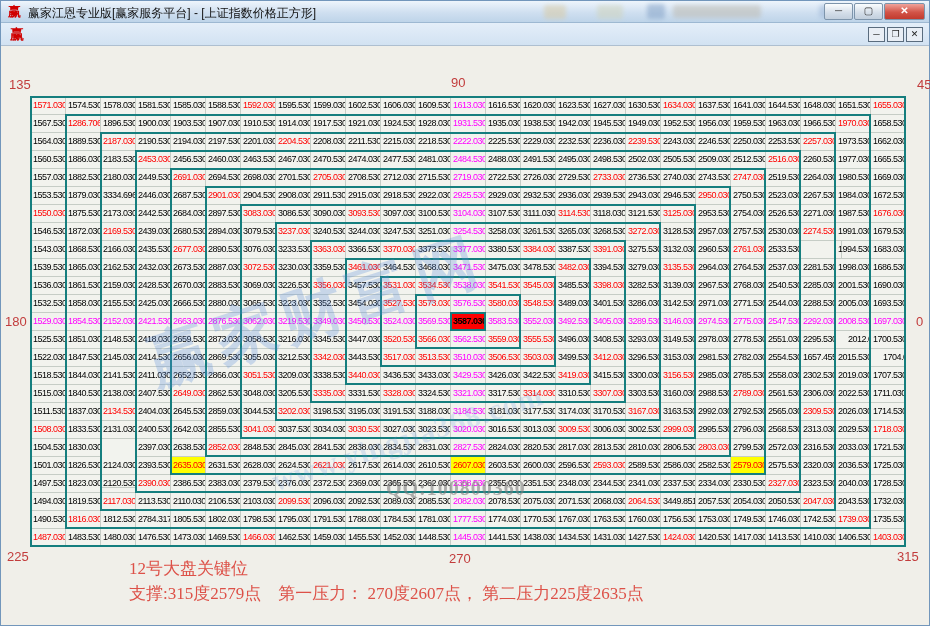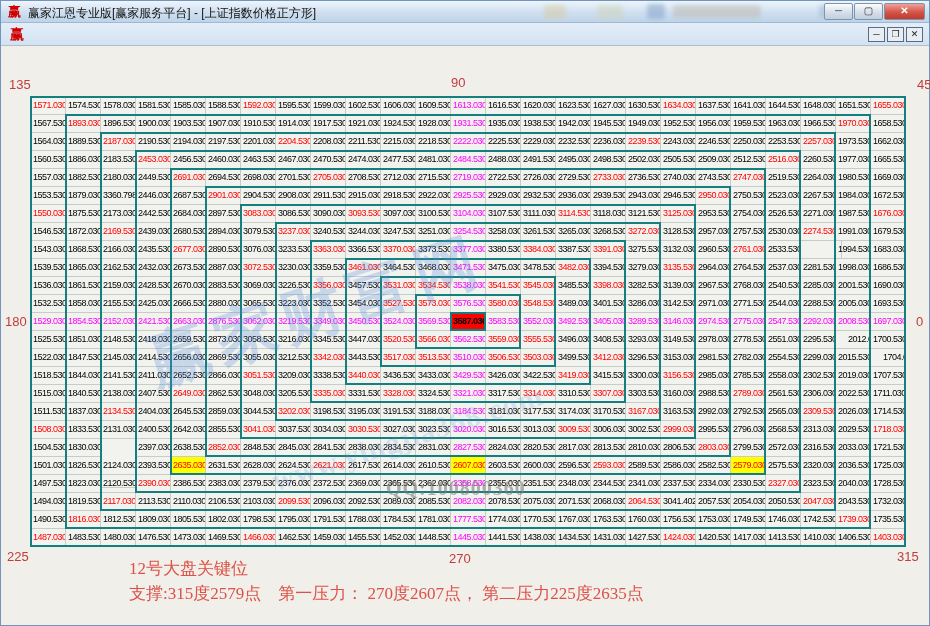--- a/index.html
+++ b/index.html
@@ -130,21 +130,21 @@
         <div class="cell" style="color: rgb(0, 0, 0);">1627.030</div>
         <div class="cell" style="color: rgb(0, 0, 0);">1630.530</div>
         <div class="cell" style="color: rgb(255, 0, 0);">1634.030</div>
         <div class="cell" style="color: rgb(0, 0, 0);">1637.530</div>
         <div class="cell" style="color: rgb(0, 0, 0);">1641.030</div>
         <div class="cell" style="color: rgb(0, 0, 0);">1644.530</div>
         <div class="cell" style="color: rgb(0, 0, 0);">1648.030</div>
         <div class="cell" style="color: rgb(0, 0, 0);">1651.530</div>
         <div class="cell" style="color: rgb(255, 0, 0);">1655.030</div>
         <div class="cell" style="color: rgb(0, 0, 0);">1567.530</div>
-        <div class="cell" style="color: rgb(255, 0, 0);">1893.030</div>
+        <div class="cell" style="color: rgb(255, 0, 0);">1286.706</div>
         <div class="cell" style="color: rgb(0, 0, 0);">1896.530</div>
         <div class="cell" style="color: rgb(0, 0, 0);">1900.030</div>
         <div class="cell" style="color: rgb(0, 0, 0);">1903.530</div>
         <div class="cell" style="color: rgb(0, 0, 0);">1907.030</div>
         <div class="cell" style="color: rgb(0, 0, 0);">1910.530</div>
         <div class="cell" style="color: rgb(0, 0, 0);">1914.030</div>
         <div class="cell" style="color: rgb(0, 0, 0);">1917.530</div>
         <div class="cell" style="color: rgb(0, 0, 0);">1921.030</div>
         <div class="cell" style="color: rgb(0, 0, 0);">1924.530</div>
         <div class="cell" style="color: rgb(0, 0, 0);">1928.030</div>
@@ -231,21 +231,21 @@
         <div class="cell" style="color: rgb(0, 0, 0);">2736.530</div>
         <div class="cell" style="color: rgb(0, 0, 0);">2740.030</div>
         <div class="cell" style="color: rgb(0, 0, 0);">2743.530</div>
         <div class="cell" style="color: rgb(255, 0, 0);">2747.030</div>
         <div class="cell" style="color: rgb(0, 0, 0);">2519.530</div>
         <div class="cell" style="color: rgb(0, 0, 0);">2264.030</div>
         <div class="cell" style="color: rgb(0, 0, 0);">1980.530</div>
         <div class="cell" style="color: rgb(0, 0, 0);">1669.030</div>
         <div class="cell" style="color: rgb(0, 0, 0);">1553.530</div>
         <div class="cell" style="color: rgb(0, 0, 0);">1879.030</div>
-        <div class="cell" style="color: rgb(0, 0, 0);">3360.798</div>
+        <div class="cell" style="color: rgb(0, 0, 0);">3334.696</div>
         <div class="cell" style="color: rgb(0, 0, 0);">2446.030</div>
         <div class="cell" style="color: rgb(0, 0, 0);">2687.530</div>
         <div class="cell" style="color: rgb(255, 0, 0);">2901.030</div>
         <div class="cell" style="color: rgb(0, 0, 0);">2904.530</div>
         <div class="cell" style="color: rgb(0, 0, 0);">2908.030</div>
         <div class="cell" style="color: rgb(0, 0, 0);">2911.530</div>
         <div class="cell" style="color: rgb(0, 0, 0);">2915.030</div>
         <div class="cell" style="color: rgb(0, 0, 0);">2918.530</div>
         <div class="cell" style="color: rgb(0, 0, 0);">2922.030</div>
         <div class="cell" style="color: rgb(255, 0, 255);">2925.530</div>
@@ -476,21 +476,21 @@
         <div class="cell" style="color: rgb(255, 0, 255);">3510.030</div>
         <div class="cell" style="color: rgb(255, 0, 0);">3506.530</div>
         <div class="cell" style="color: rgb(255, 0, 0);">3503.030</div>
         <div class="cell" style="color: rgb(0, 0, 0);">3499.530</div>
         <div class="cell" style="color: rgb(255, 0, 0);">3412.030</div>
         <div class="cell" style="color: rgb(0, 0, 0);">3296.530</div>
         <div class="cell" style="color: rgb(0, 0, 0);">3153.030</div>
         <div class="cell" style="color: rgb(0, 0, 0);">2981.530</div>
         <div class="cell" style="color: rgb(0, 0, 0);">2782.030</div>
         <div class="cell" style="color: rgb(0, 0, 0);">2554.530</div>
-        <div class="cell" style="color: rgb(0, 0, 0);">2299.030</div>
+        <div class="cell" style="color: rgb(0, 0, 0);">1657.455</div>
         <div class="cell" style="color: rgb(0, 0, 0);">2015.530</div>
         <div class="cell" style="color: rgb(0, 0, 0); padding-left: 12px;">1704.030</div>
         <div class="cell" style="color: rgb(0, 0, 0);">1518.530</div>
         <div class="cell" style="color: rgb(0, 0, 0);">1844.030</div>
         <div class="cell" style="color: rgb(0, 0, 0);">2141.530</div>
         <div class="cell" style="color: rgb(0, 0, 0);">2411.030</div>
         <div class="cell" style="color: rgb(0, 0, 0);">2652.530</div>
         <div class="cell" style="color: rgb(0, 0, 0);">2866.030</div>
         <div class="cell" style="color: rgb(255, 0, 0);">3051.530</div>
         <div class="cell" style="color: rgb(0, 0, 0);">3209.030</div>
@@ -672,31 +672,31 @@
         <div class="cell" style="color: rgb(0, 0, 0);">2096.030</div>
         <div class="cell" style="color: rgb(0, 0, 0);">2092.530</div>
         <div class="cell" style="color: rgb(0, 0, 0);">2089.030</div>
         <div class="cell" style="color: rgb(0, 0, 0);">2085.530</div>
         <div class="cell" style="color: rgb(255, 0, 255);">2082.030</div>
         <div class="cell" style="color: rgb(0, 0, 0);">2078.530</div>
         <div class="cell" style="color: rgb(0, 0, 0);">2075.030</div>
         <div class="cell" style="color: rgb(0, 0, 0);">2071.530</div>
         <div class="cell" style="color: rgb(0, 0, 0);">2068.030</div>
         <div class="cell" style="color: rgb(255, 0, 0);">2064.530</div>
-        <div class="cell" style="color: rgb(0, 0, 0);">3041.402</div>
+        <div class="cell" style="color: rgb(0, 0, 0);">3449.851</div>
         <div class="cell" style="color: rgb(0, 0, 0);">2057.530</div>
         <div class="cell" style="color: rgb(0, 0, 0);">2054.030</div>
         <div class="cell" style="color: rgb(0, 0, 0);">2050.530</div>
         <div class="cell" style="color: rgb(255, 0, 0);">2047.030</div>
         <div class="cell" style="color: rgb(0, 0, 0);">2043.530</div>
         <div class="cell" style="color: rgb(0, 0, 0);">1732.030</div>
         <div class="cell" style="color: rgb(0, 0, 0);">1490.530</div>
         <div class="cell" style="color: rgb(255, 0, 0);">1816.030</div>
         <div class="cell" style="color: rgb(0, 0, 0);">1812.530</div>
-        <div class="cell" style="color: rgb(0, 0, 0);">1809.030</div>
+        <div class="cell" style="color: rgb(0, 0, 0);">2784.317</div>
         <div class="cell" style="color: rgb(0, 0, 0);">1805.530</div>
         <div class="cell" style="color: rgb(0, 0, 0);">1802.030</div>
         <div class="cell" style="color: rgb(0, 0, 0);">1798.530</div>
         <div class="cell" style="color: rgb(0, 0, 0);">1795.030</div>
         <div class="cell" style="color: rgb(0, 0, 0);">1791.530</div>
         <div class="cell" style="color: rgb(0, 0, 0);">1788.030</div>
         <div class="cell" style="color: rgb(0, 0, 0);">1784.530</div>
         <div class="cell" style="color: rgb(0, 0, 0);">1781.030</div>
         <div class="cell" style="color: rgb(255, 0, 255);">1777.530</div>
         <div class="cell" style="color: rgb(0, 0, 0);">1774.030</div>

